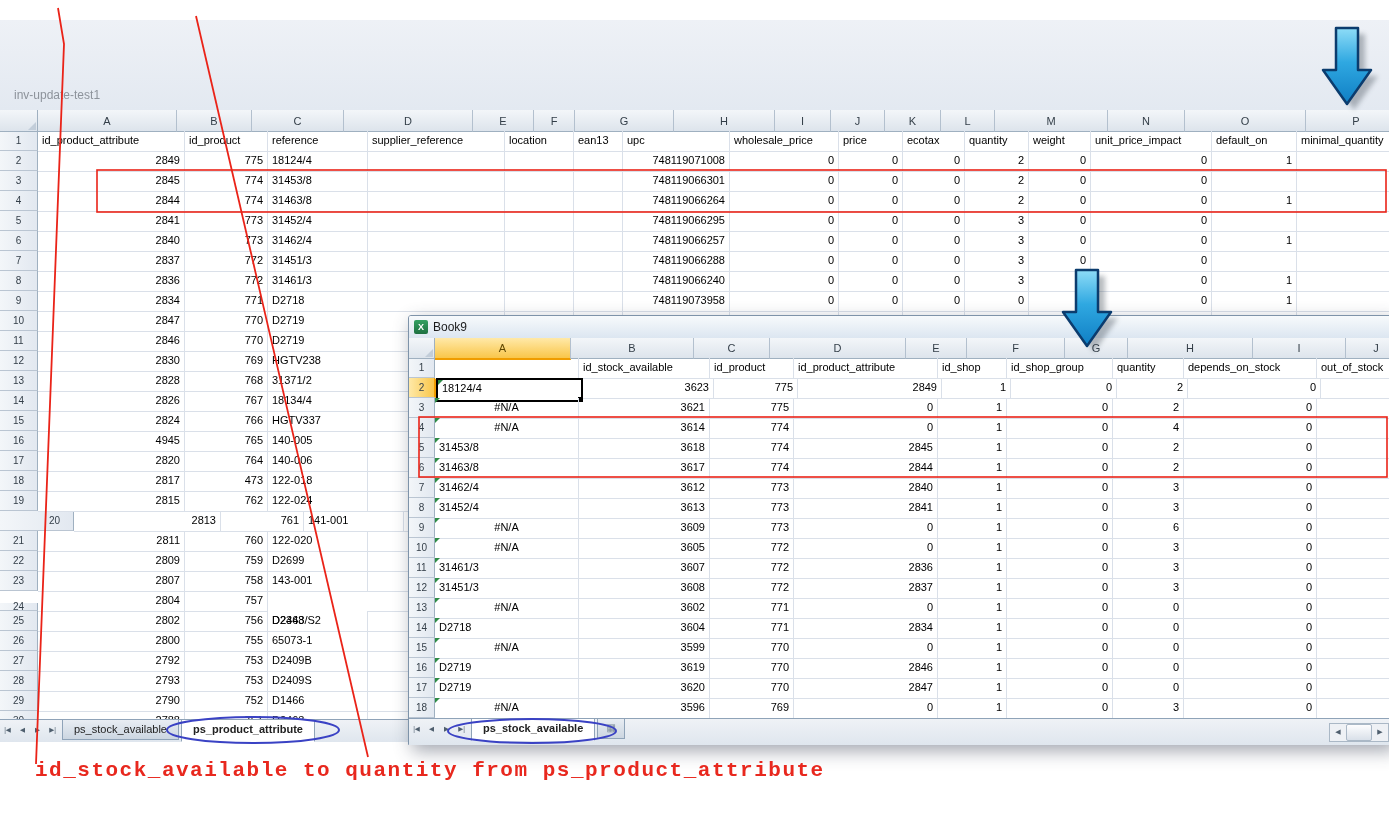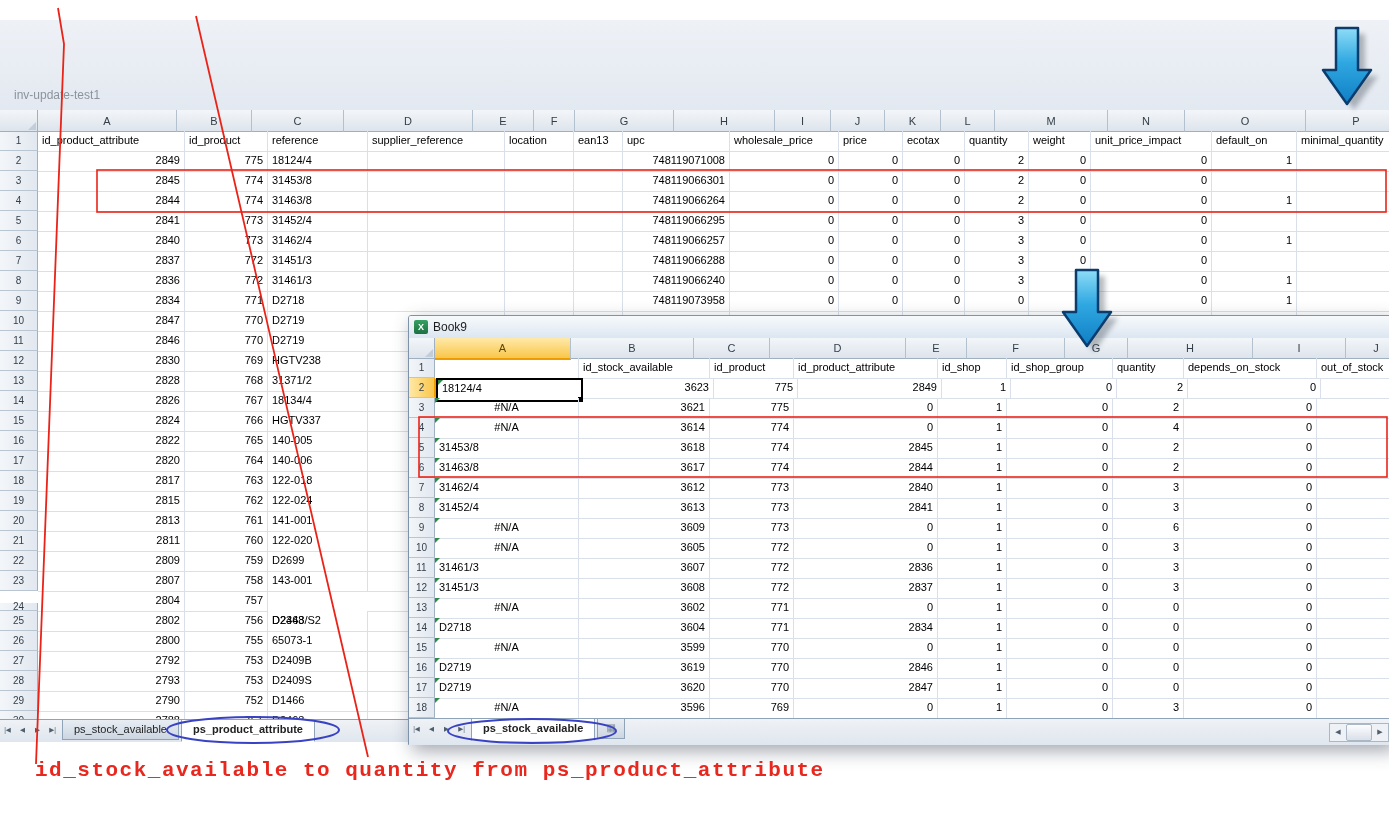--- a/index.html
+++ b/index.html
@@ -356,21 +356,21 @@
         <div class="cell a-r" style="width: 55px;"></div>
         <div class="cell a-r" style="width: 53px;"></div>
         <div class="cell a-r" style="width: 55px;"></div>
         <div class="cell a-r" style="width: 53px;"></div>
         <div class="cell a-r" style="width: 112px;"></div>
         <div class="cell a-r" style="width: 76px;"></div>
         <div class="cell a-r" style="width: 120px;"></div>
       </div>
       <div class="sheet-row" style="height: 20px;">
         <div class="rownum" style="width: 37px;">16</div>
-        <div class="cell a-r" style="width: 138px;">2822</div>
+        <div class="cell a-r" style="width: 138px;">4945</div>
         <div class="cell a-r" style="width: 74px;">765</div>
         <div class="cell a-l" style="width: 91px;">140-005</div>
         <div class="cell a-l" style="width: 128px;"></div>
         <div class="cell a-l" style="width: 60px;"></div>
         <div class="cell a-l" style="width: 40px;"></div>
         <div class="cell a-r" style="width: 98px;"></div>
         <div class="cell a-r" style="width: 100px;"></div>
         <div class="cell a-r" style="width: 55px;"></div>
         <div class="cell a-r" style="width: 53px;"></div>
         <div class="cell a-r" style="width: 55px;"></div>
@@ -393,21 +393,21 @@
         <div class="cell a-r" style="width: 53px;"></div>
         <div class="cell a-r" style="width: 55px;"></div>
         <div class="cell a-r" style="width: 53px;"></div>
         <div class="cell a-r" style="width: 112px;"></div>
         <div class="cell a-r" style="width: 76px;"></div>
         <div class="cell a-r" style="width: 120px;"></div>
       </div>
       <div class="sheet-row" style="height: 20px;">
         <div class="rownum" style="width: 37px;">18</div>
         <div class="cell a-r" style="width: 138px;">2817</div>
-        <div class="cell a-r" style="width: 74px;">763</div>
+        <div class="cell a-r" style="width: 74px;">473</div>
         <div class="cell a-l" style="width: 91px;">122-018</div>
         <div class="cell a-l" style="width: 128px;"></div>
         <div class="cell a-l" style="width: 60px;"></div>
         <div class="cell a-l" style="width: 40px;"></div>
         <div class="cell a-r" style="width: 98px;"></div>
         <div class="cell a-r" style="width: 100px;"></div>
         <div class="cell a-r" style="width: 55px;"></div>
         <div class="cell a-r" style="width: 53px;"></div>
         <div class="cell a-r" style="width: 55px;"></div>
         <div class="cell a-r" style="width: 53px;"></div>
@@ -427,21 +427,21 @@
         <div class="cell a-r" style="width: 100px;"></div>
         <div class="cell a-r" style="width: 55px;"></div>
         <div class="cell a-r" style="width: 53px;"></div>
         <div class="cell a-r" style="width: 55px;"></div>
         <div class="cell a-r" style="width: 53px;"></div>
         <div class="cell a-r" style="width: 112px;"></div>
         <div class="cell a-r" style="width: 76px;"></div>
         <div class="cell a-r" style="width: 120px;"></div>
       </div>
       <div class="sheet-row" style="height: 20px;">
-        <div class="rownum" style="width: 37px;">20</div>
+        <div class="rownum" style="width: 37px; padding-left: 36px;">20</div>
         <div class="cell a-r" style="width: 138px;">2813</div>
         <div class="cell a-r" style="width: 74px;">761</div>
         <div class="cell a-l" style="width: 91px;">141-001</div>
         <div class="cell a-l" style="width: 128px;"></div>
         <div class="cell a-l" style="width: 60px;"></div>
         <div class="cell a-l" style="width: 40px;"></div>
         <div class="cell a-r" style="width: 98px;"></div>
         <div class="cell a-r" style="width: 100px;"></div>
         <div class="cell a-r" style="width: 55px;"></div>
         <div class="cell a-r" style="width: 53px;"></div>

